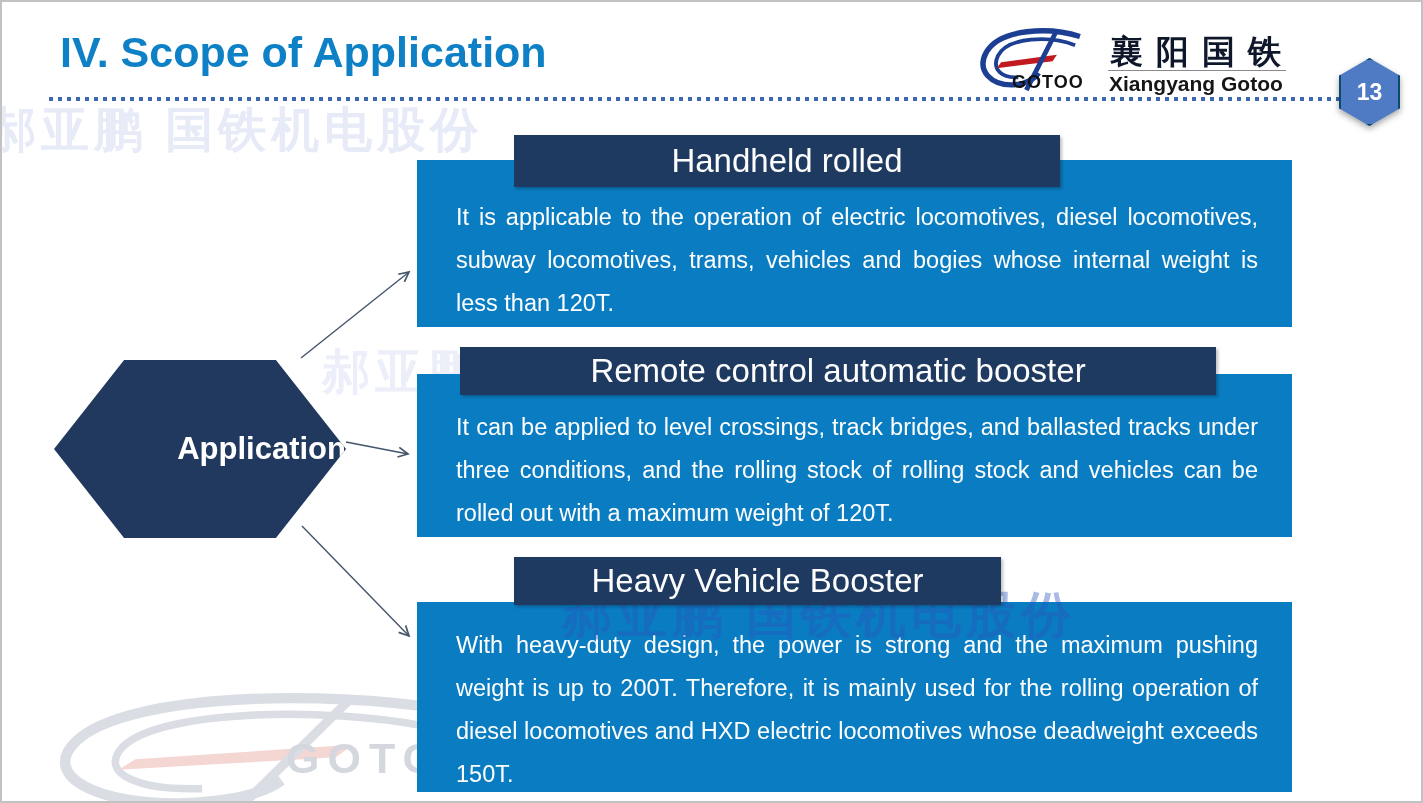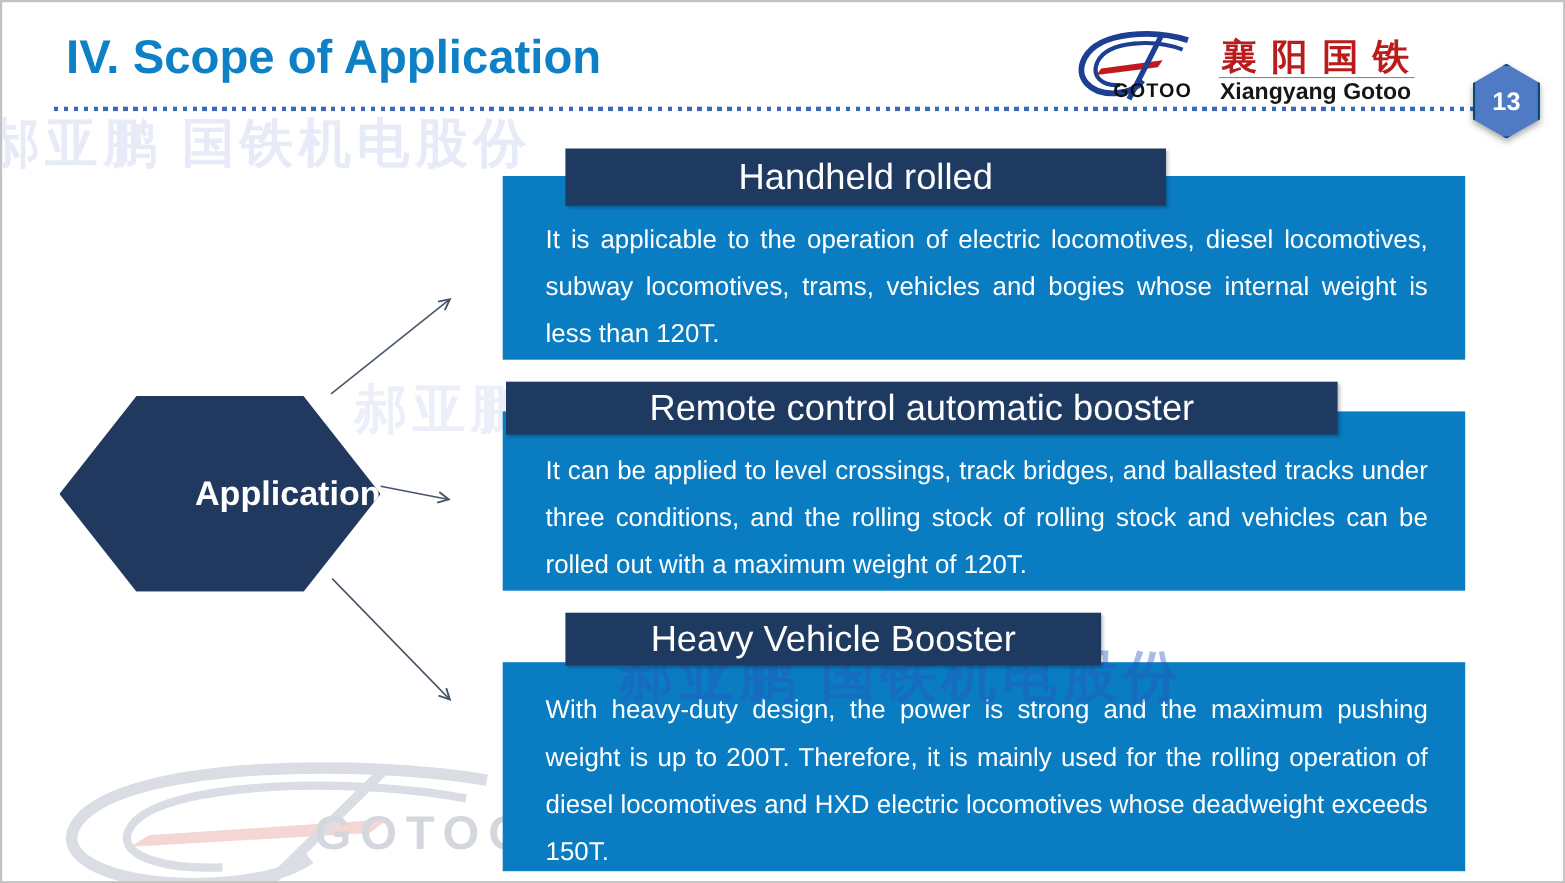--- a/index.html
+++ b/index.html
@@ -14,21 +14,21 @@
     position:absolute; left:58px; top:26px;
     font-size:43px; font-weight:bold; color:#0e80c6; letter-spacing:0px;
   }
   .dotted-rule{
     position:absolute; left:47px; top:95px; width:1295px; height:4px;
     background:repeating-linear-gradient(90deg,#3c68b2 0 4px,transparent 4px 9px);
   }
   .logo-block{ position:absolute; left:968px; top:18px; width:320px; height:80px; }
   .logo-mark{ position:absolute; left:0; top:4px; width:118px; height:68px; }
   .logo-gotoo{ position:absolute; left:42px; top:52px; font-size:18px; font-weight:bold; color:#111; letter-spacing:1px;}
-  .logo-cn{ position:absolute; left:140px; top:10px; font-size:33px; font-weight:bold; color:#b91c1c; letter-spacing:13px; white-space:nowrap;}
+  .logo-cn{ position:absolute; left:140px; top:10px; font-size:33px; font-weight:bold; color:#0f172a; letter-spacing:13px; white-space:nowrap;}
   .logo-underline{ position:absolute; left:138px; top:50px; width:178px; height:0; border-top:1px solid #8a8a8a;}
   .logo-en{ position:absolute; left:139px; top:52px; font-size:21px; font-weight:bold; color:#161616; white-space:nowrap;}
   .page-badge{
     position:absolute; left:1337px; top:56px; width:61px; height:68px;
     filter:drop-shadow(0 3px 3px rgba(0,0,0,.35));
   }
   .page-badge .hex{
     width:100%; height:100%; background:#4e7bc4;
     clip-path:polygon(50% 0,100% 26%,100% 74%,50% 100%,0 74%,0 26%);
     display:flex; align-items:center; justify-content:center;
@@ -47,21 +47,21 @@
     position:absolute; left:52px; top:358px; width:292px; height:178px; z-index:2;
     background:#21395e;
     clip-path:polygon(24% 0,76% 0,100% 50%,76% 100%,24% 100%,0 50%);
     display:flex; align-items:center; justify-content:flex-end;
   }
   .hex-source span{ color:#fff; font-size:31px; font-weight:bold; }
   .connectors{ position:absolute; left:0; top:0; width:1423px; height:803px; z-index:1; pointer-events:none; }
   .panel-body{
     position:absolute; left:415px; width:875px; background:#0a7dc2; z-index:2;
     color:#fff; font-size:23.5px; line-height:43px;
-    text-align:justify; padding:0 34px 0 39px;margin-left:40px;
+    text-align:justify; padding:0 34px 0 39px;
   }
   .panel-body.b1{ top:158px; height:167px; padding-top:36px; }
   .panel-body.b2{ top:372px; height:163px; padding-top:32px; }
   .panel-body.b3{ top:600px; height:190px; padding-top:22px; }
   .panel-head{
     position:absolute; background:#1f3a60; z-index:4;
     display:flex; align-items:center; justify-content:center;
     color:#fdfdfd; font-size:33px; font-weight:400;
     box-shadow:2px 2px 3px rgba(0,0,0,.25);
   }

